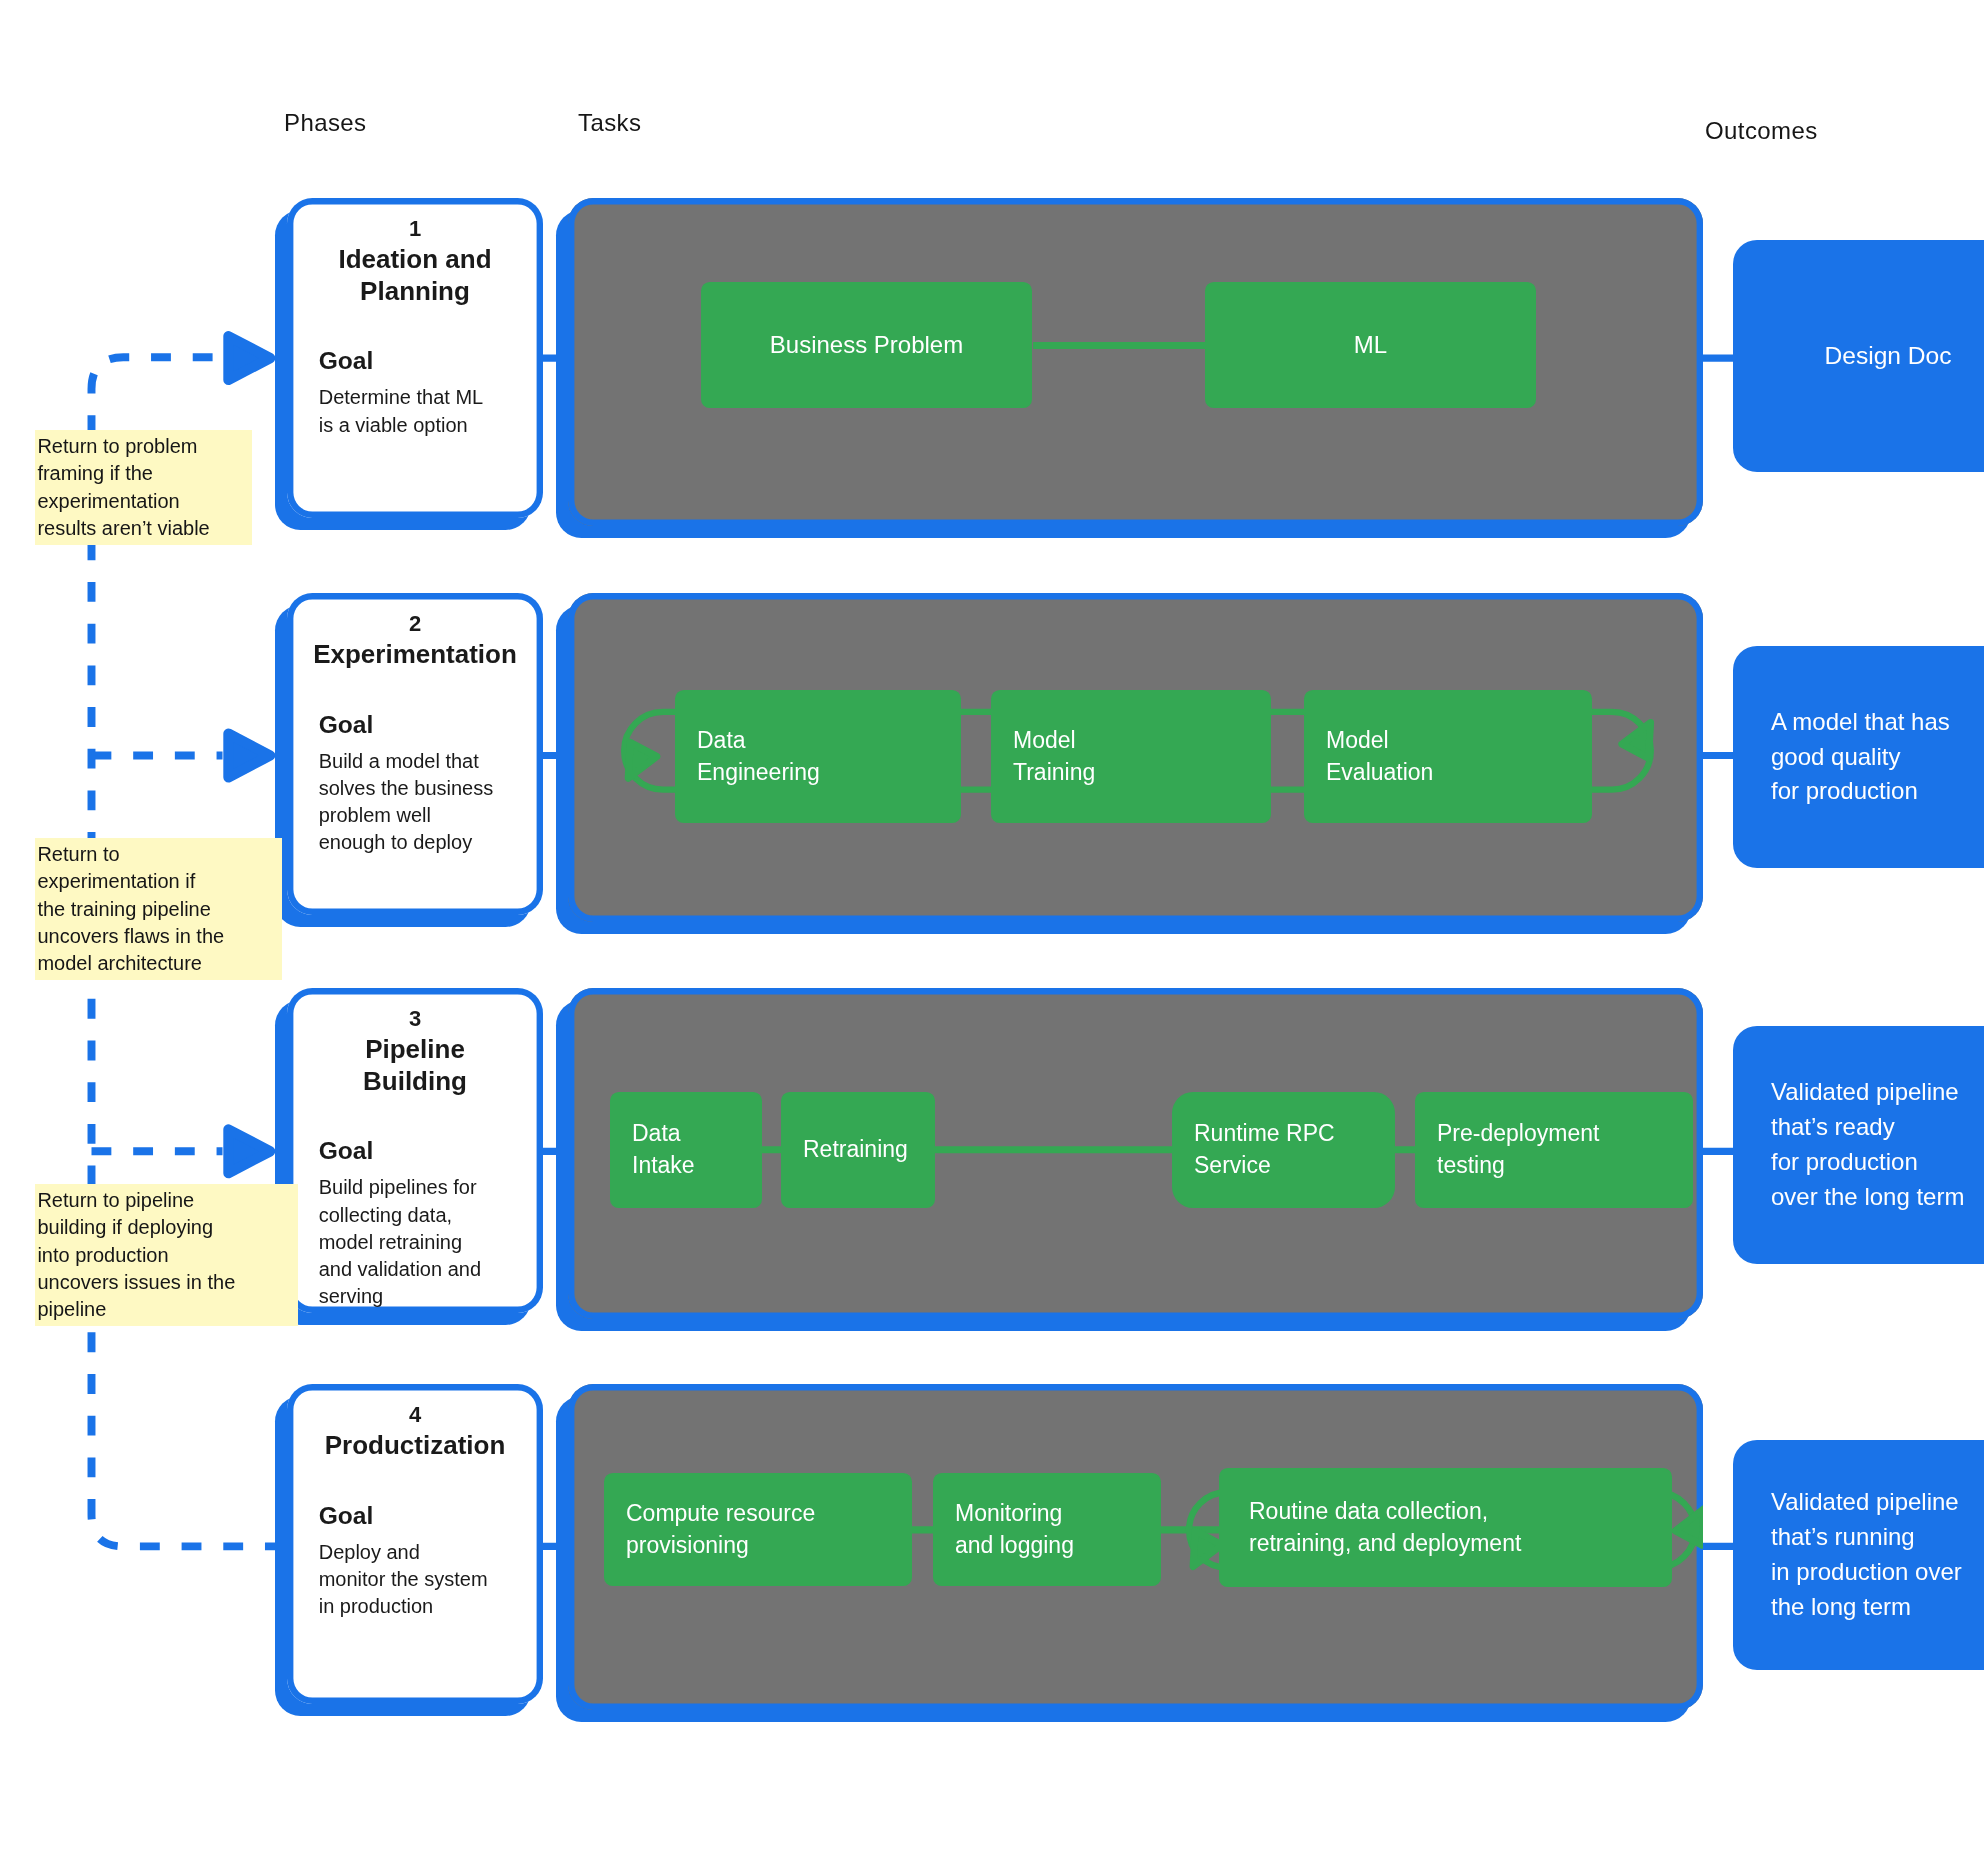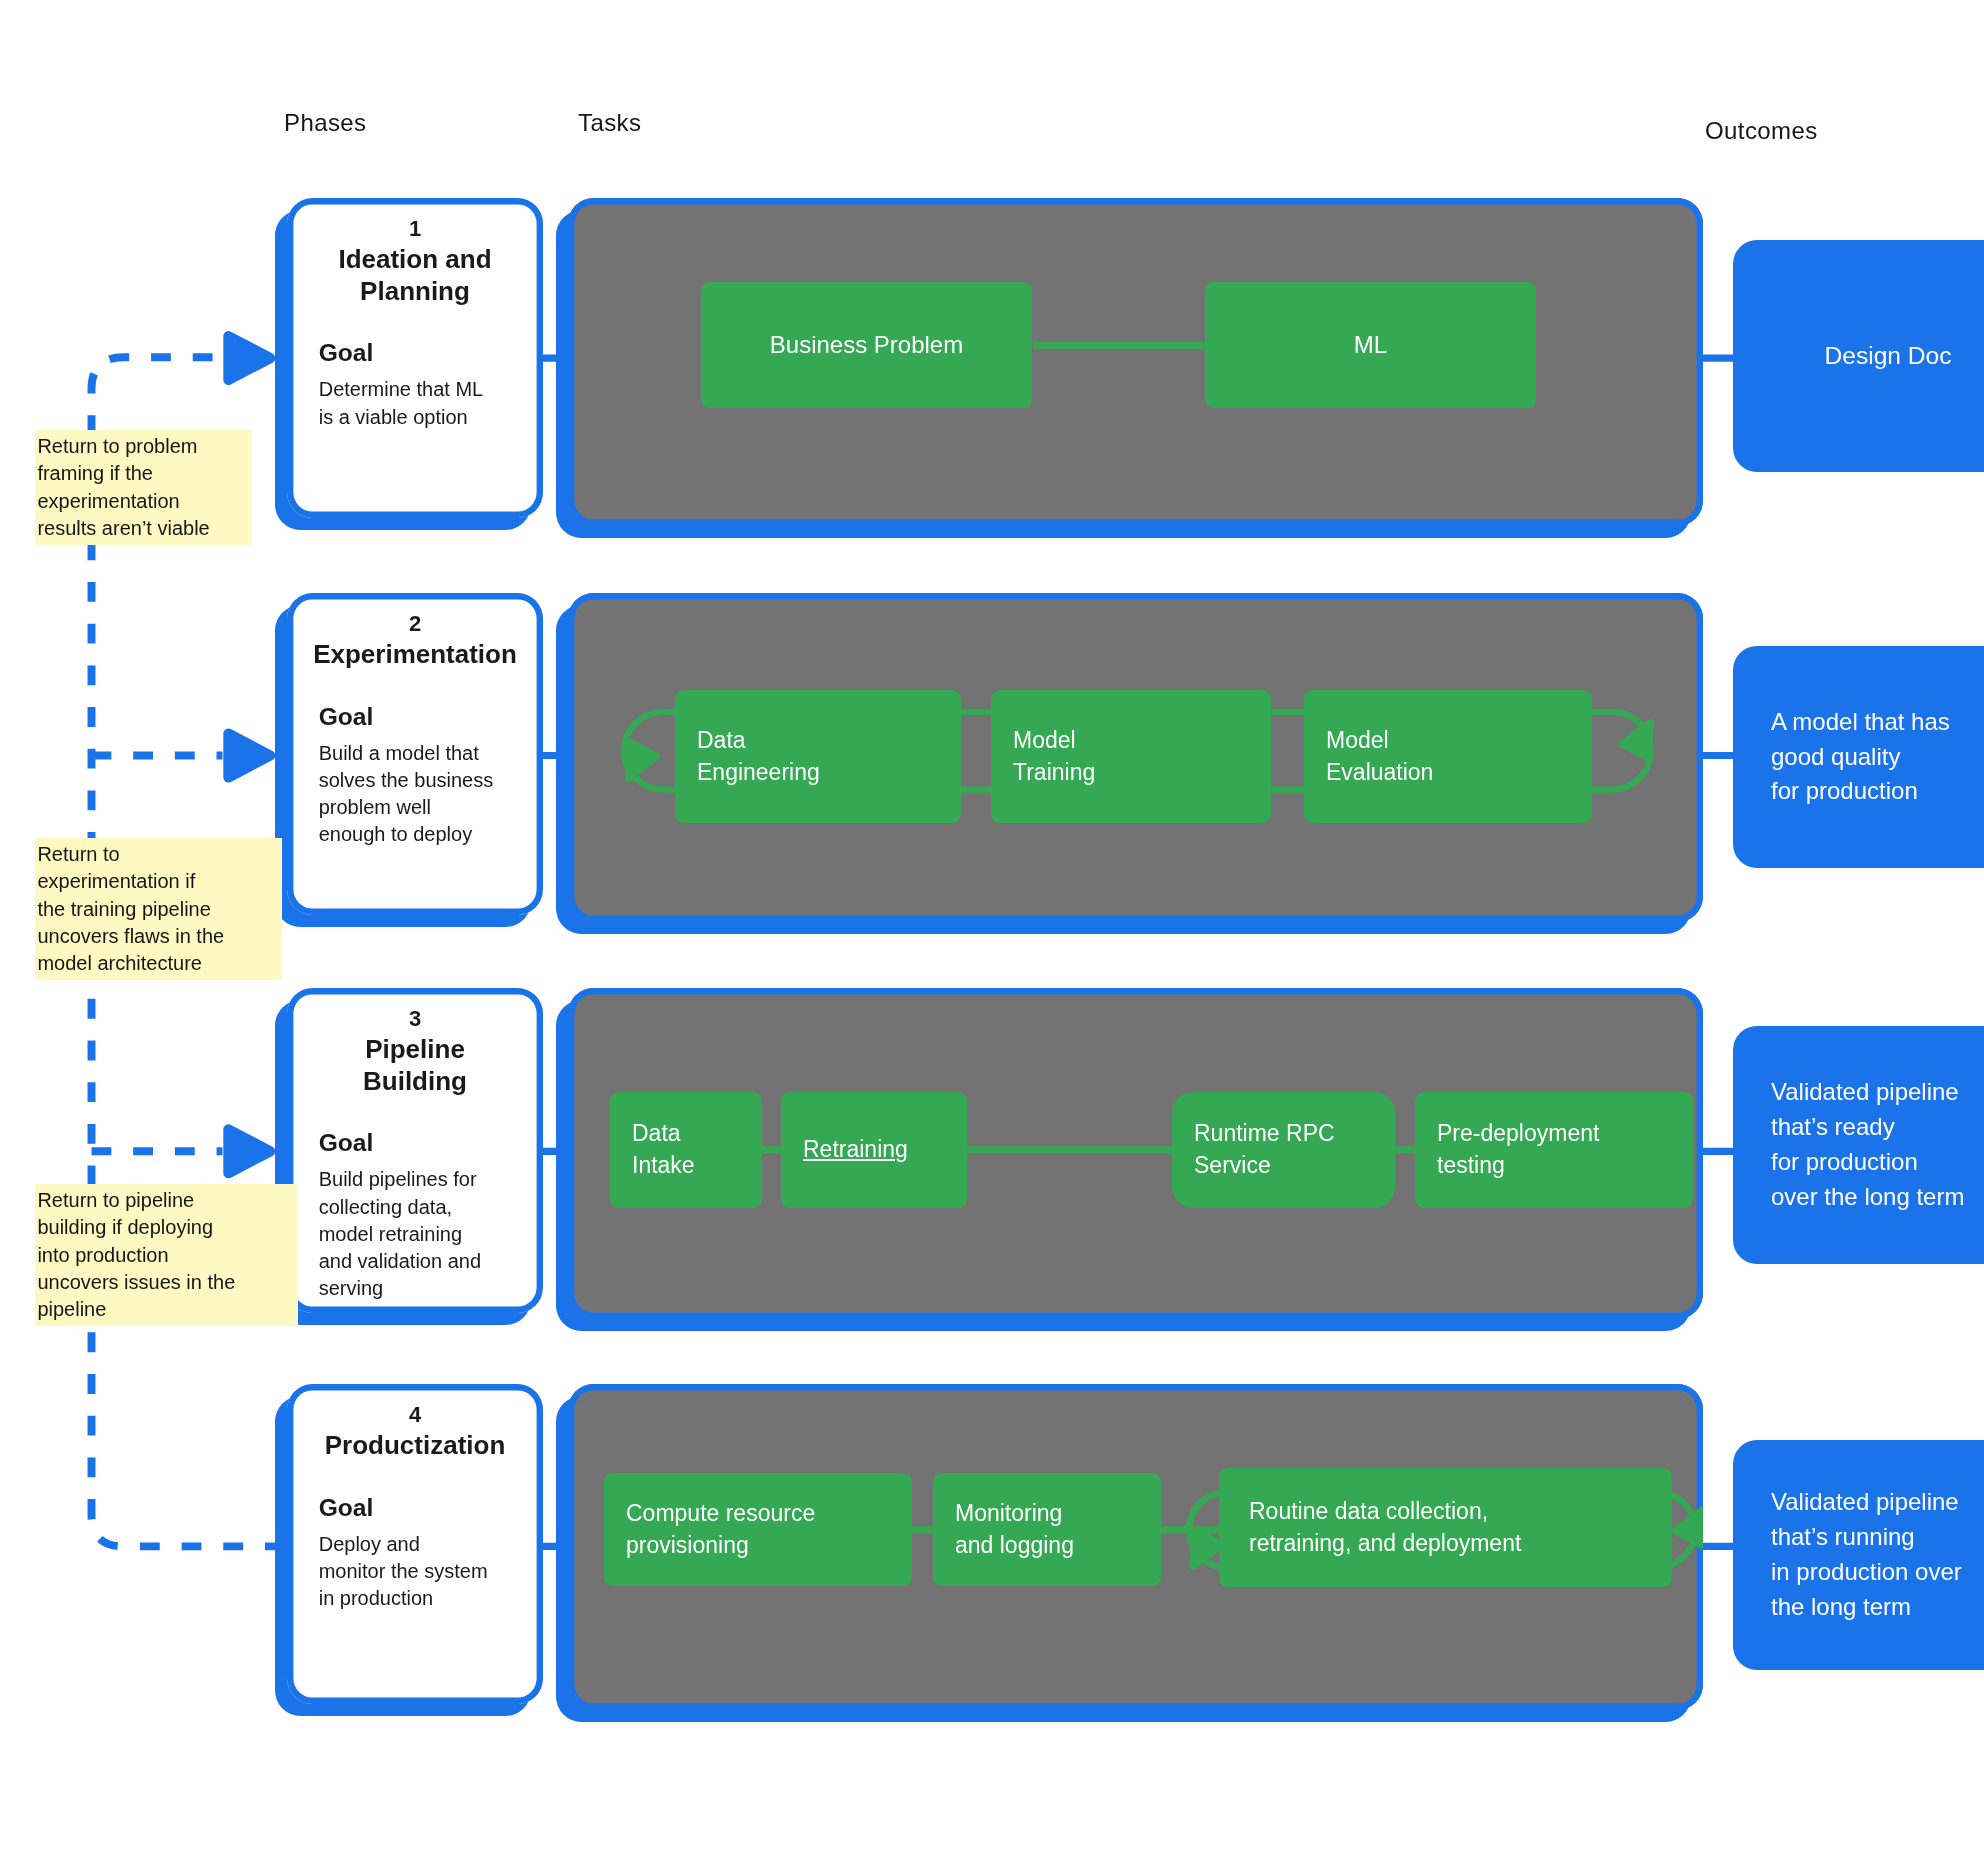--- a/index.html
+++ b/index.html
@@ -6,21 +6,21 @@
   body{width:2253px;height:1858px;position:relative;font-family:"Liberation Sans",sans-serif;color:#1a1a1a;}
   .canvas{position:absolute;left:0;top:0;width:2253px;height:1858px;overflow:hidden;background:#fff;}
   .bg-svg{position:absolute;left:0;top:0;z-index:0;}
   .col-header{position:absolute;font-size:24px;font-weight:normal;color:#161616;z-index:2;letter-spacing:0.4px;}
   .phase-card{position:absolute;left:287px;width:256px;background:#fff;border-radius:25.4px;
     box-shadow:inset 0 0 0 6.4px var(--blue,#1A73E8), -12px 12px 0 var(--blue,#1A73E8);
     z-index:1;box-sizing:border-box;padding:18px 23px;display:flex;flex-direction:column;}
   .phase-number{text-align:center;font-size:22px;font-weight:bold;}
   .phase-title{text-align:center;font-size:26px;font-weight:bold;line-height:1.22;margin-top:2px;white-space:pre-line;}
   .goal{margin-top:32px;padding:0 8.7px;}
-  .goal-label{font-size:24.6px;font-weight:bold;}
+  .goal-label{font-size:24.6px;font-weight:bold;margin-top:8px;}
   .goal-text{font-size:20px;line-height:1.36;margin-top:9px;white-space:pre-line;}
   .tasks-container{position:absolute;left:568px;width:1135px;background:#737373;border-radius:25.4px;
     box-shadow:inset 0 0 0 6.4px var(--blue,#1A73E8), -12px 12px 0 var(--blue,#1A73E8);z-index:1;}
   .row-svg{position:absolute;left:0;top:0;}
   .task{position:absolute;background:var(--green,#34A853);color:#fff;border-radius:8.7px;display:flex;align-items:center;
     box-sizing:border-box;font-size:23px;line-height:1.38;white-space:pre-line;}
   .task.center{justify-content:center;text-align:center;font-size:24px;}
   .task.left{padding-left:22px;padding-right:8px;}
   .outcome{position:absolute;left:1733px;width:310px;background:var(--blue,#1A73E8);color:#fff;border-radius:24px;
     display:flex;align-items:center;box-sizing:border-box;font-size:24px;line-height:1.45;white-space:pre-line;z-index:1;}
@@ -132,21 +132,21 @@
     <div class="task left" style="left:736px;top:97px;width:288px;height:133px;">Model
 Evaluation</div>
   </div>
 
   <div class="tasks-container" style="top:988px;height:331px;">
     <svg class="row-svg" width="1135" height="331" viewBox="0 0 2860 833">
       <line class="gline" x1="125" y1="407" x2="2815" y2="407"></line>
     </svg>
     <div class="task left" style="left:42px;top:104px;width:152px;height:116px;">Data
 Intake</div>
-    <div class="task left" style="left:213px;top:104px;width:186px;height:116px;text-decoration:underline;">Retraining</div>
+    <div class="task left" style="left:213px;top:104px;width:154px;height:116px;">Retraining</div>
     <div class="task left" style="left:604px;top:104px;width:223px;height:116px;border-radius:21px;">Runtime RPC
 Service</div>
     <div class="task left" style="left:847px;top:104px;width:278px;height:116px;">Pre-deployment
 testing</div>
   </div>
 
   <div class="tasks-container" style="top:1384px;height:326px;">
     <svg class="row-svg" width="1135" height="326" viewBox="0 0 2860 820">
       <line class="gline" x1="110" y1="367" x2="2740" y2="367"></line>
       <rect class="gloop" x="1565" y="272" width="1275" height="190" rx="95"></rect>

